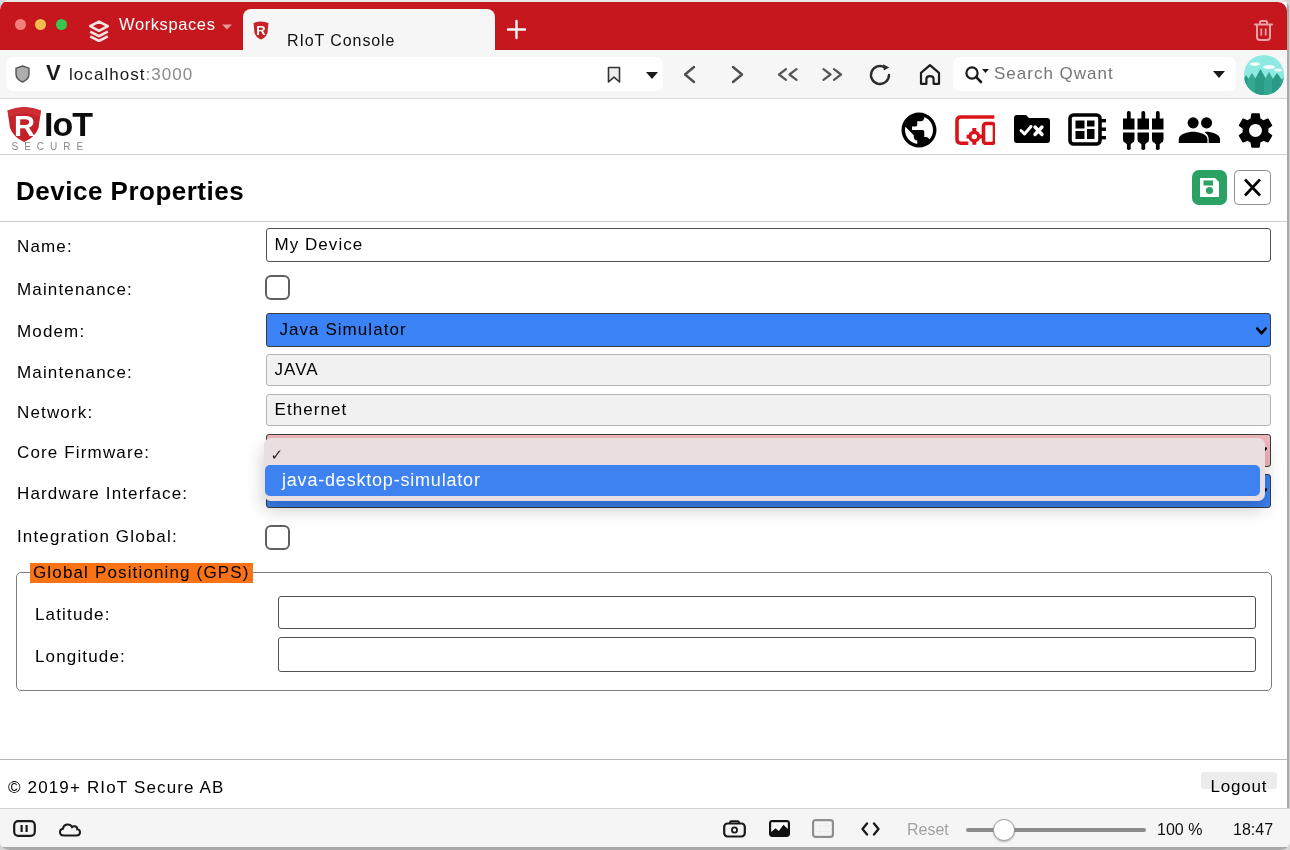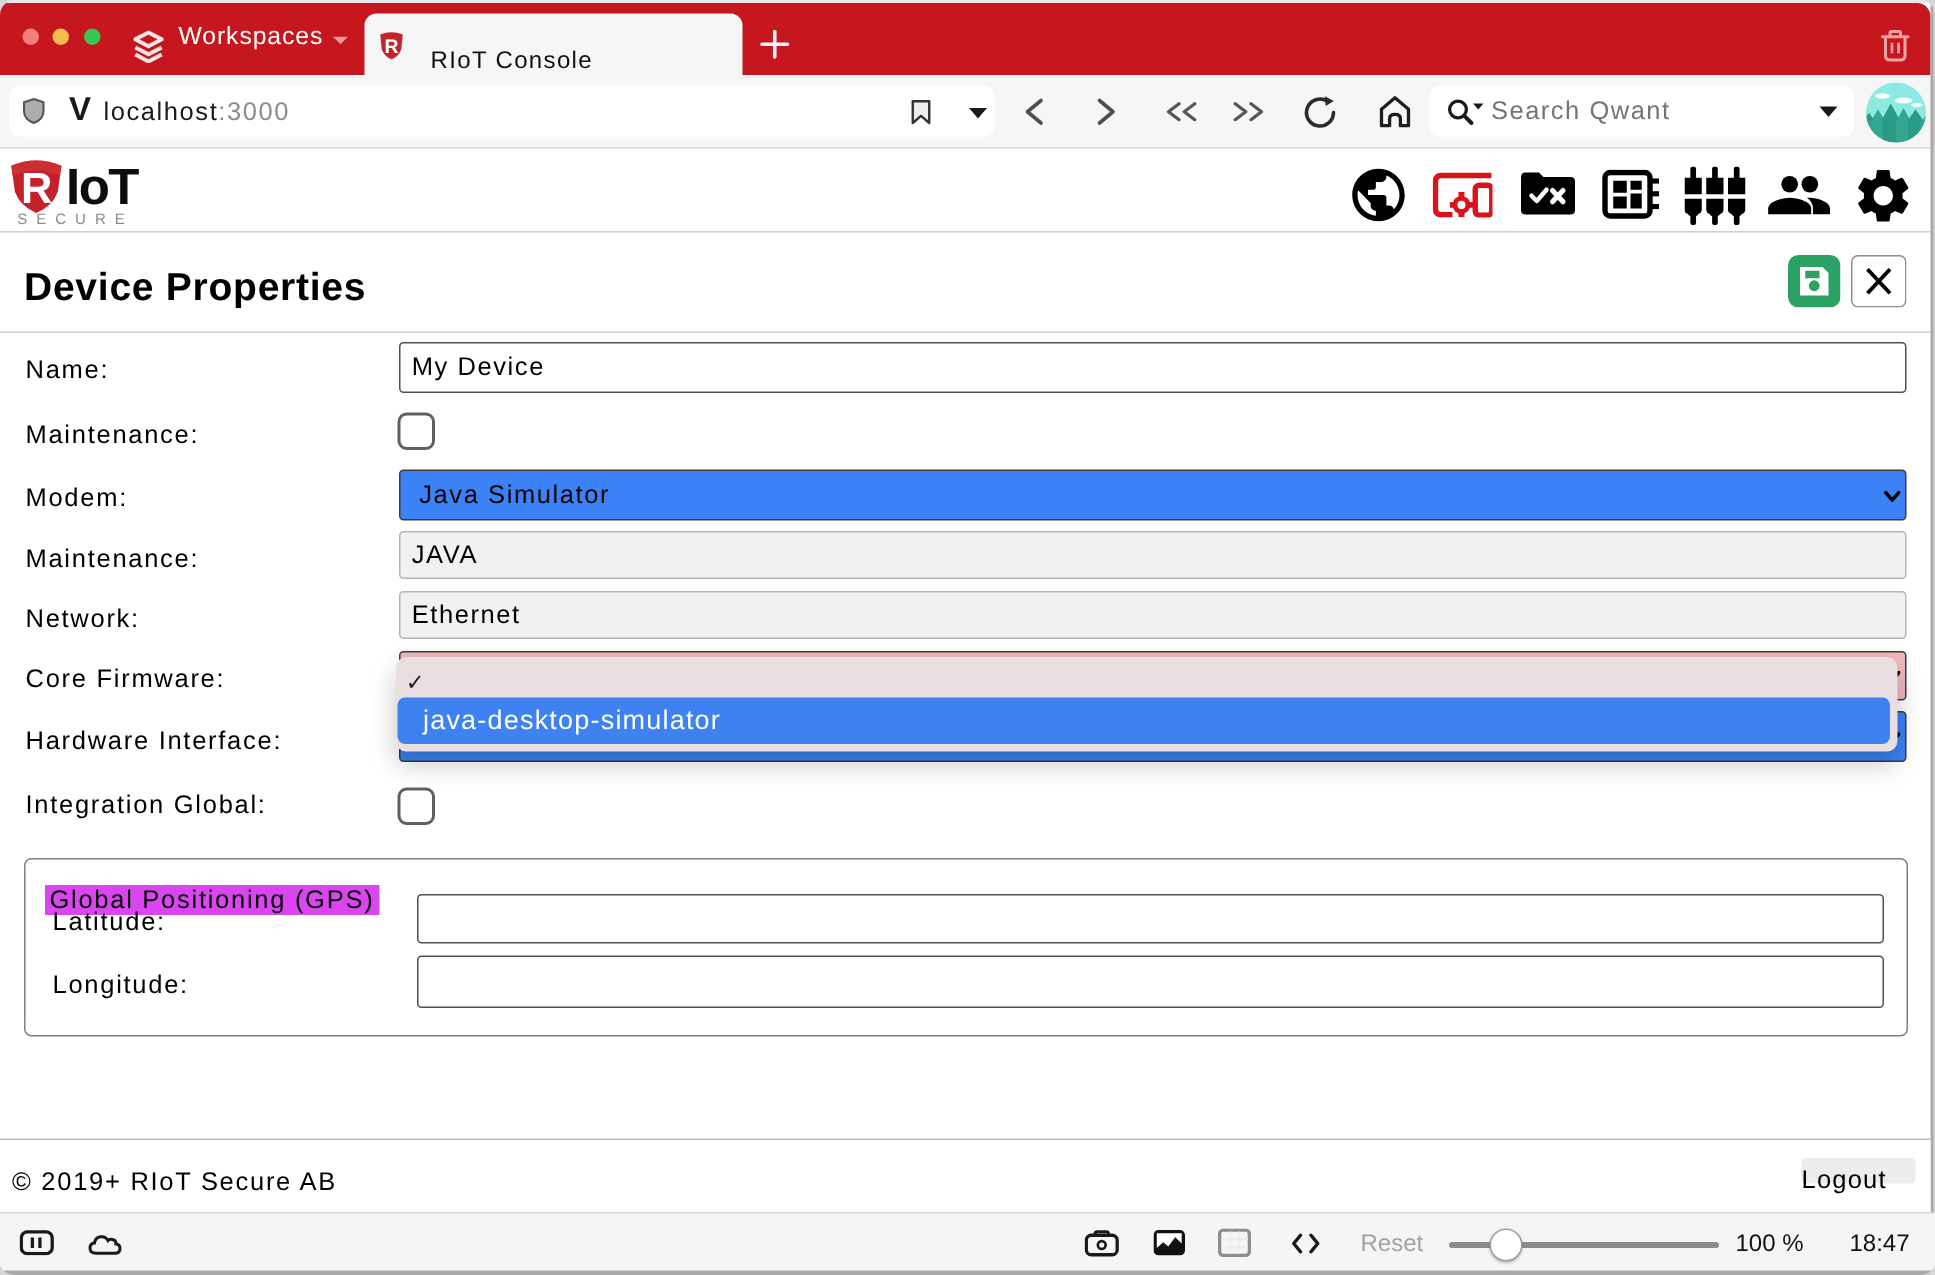--- a/index.html
+++ b/index.html
@@ -263,36 +263,36 @@
         </svg>
       </div>
     <div class="abs sel" style="left:265.5px;top:374px;width:1005.5px;height:34px">
       <svg class="abs" style="right:3.5px;top:13px" width="11" height="8" viewBox="0 0 11 8">
           <path d="M1.2 1.4 L5.5 6.4 L9.8 1.4" fill="none" stroke="#000" stroke-width="2.4" stroke-linecap="round" stroke-linejoin="round"></path>
         </svg>
     </div>
     <div class="abs cb" style="left:265px;top:424.5px"></div>
 
     <div class="abs" style="left:16px;top:471.5px;width:1255.5px;height:119.5px;border:1px solid #7e7e7e;border-radius:5px"></div>
-    <div class="abs lbl" style="left:30px;top:490px;background:#d946ef;padding:0 3px">Global Positioning (GPS)</div>
+    <div class="abs lbl" style="left:30px;top:463px;background:#f97316;padding:0 3px">Global Positioning (GPS)</div>
     <div class="abs lbl" style="left:35px;top:504.5px">Latitude:</div>
     <div class="abs lbl" style="left:35px;top:546.5px">Longitude:</div>
     <div class="abs inp" style="left:277.5px;top:496px;width:978.5px;height:33px"></div>
     <div class="abs inp" style="left:277.5px;top:537px;width:978.5px;height:35px"></div>
 
     <div class="abs" id="popup" style="left:263.5px;top:337.5px;width:1001px;height:63.5px;background:#e9dfe0;border-radius:7px;box-shadow:0 8px 18px rgba(0,0,0,0.22)">
       <div class="abs" style="left:7px;top:8px;font-size:15px;color:#222">✓</div>
       <div class="abs" style="left:1px;top:27px;width:995px;height:31px;background:#3e82f1;border-radius:5px;color:#fff;font-size:18px;line-height:31px;padding-left:17.5px;letter-spacing:0.8px">java-desktop-simulator</div>
     </div>
   </div>
   <div class="abs" id="gutter"></div>
   <div class="abs" id="gutline"></div>
   <div class="abs" id="footer">
     <div class="abs" style="left:8px;top:18px;font-size:17px;letter-spacing:1.15px">© 2019+ RIoT Secure AB</div>
-    <div class="abs" style="left:1201px;top:12px;width:76px;height:17px;background:#ececec;border-radius:3px;font-size:17px;text-align:left;line-height:29px;letter-spacing:0.8px">Logout</div>
+    <div class="abs" style="left:1201px;top:12px;width:76px;height:17px;background:#ececec;border-radius:3px;font-size:17px;text-align:center;line-height:29px;letter-spacing:0.8px">Logout</div>
   </div>
   <div class="abs" id="status">
     <svg class="abs" style="left:13px;top:11px" width="23" height="17" viewBox="0 0 23 17">
       <rect x="1.2" y="1.2" width="20.6" height="14.6" rx="4" fill="none" stroke="#1a1a1a" stroke-width="2.2"></rect>
       <path d="M8.6 5 V12 M13.6 5 V12" stroke="#1a1a1a" stroke-width="2.2"></path>
     </svg>
     <svg class="abs" style="left:58px;top:13px" width="24" height="15" viewBox="0 0 24 15">
       <path d="M6 13.5 Q2 13.5 2 10 Q2 7 5 6.7 Q5.5 3 9 2.5 Q12.5 2 14 5 Q15 3.8 17 4.3 Q19.5 4.9 19.3 7.3 Q22 7.6 22 10.3 Q22 13.5 18.5 13.5 Z" fill="none" stroke="#1a1a1a" stroke-width="2"></path>
     </svg>
     <svg class="abs" style="left:723px;top:11px" width="23" height="18" viewBox="0 0 23 18">

